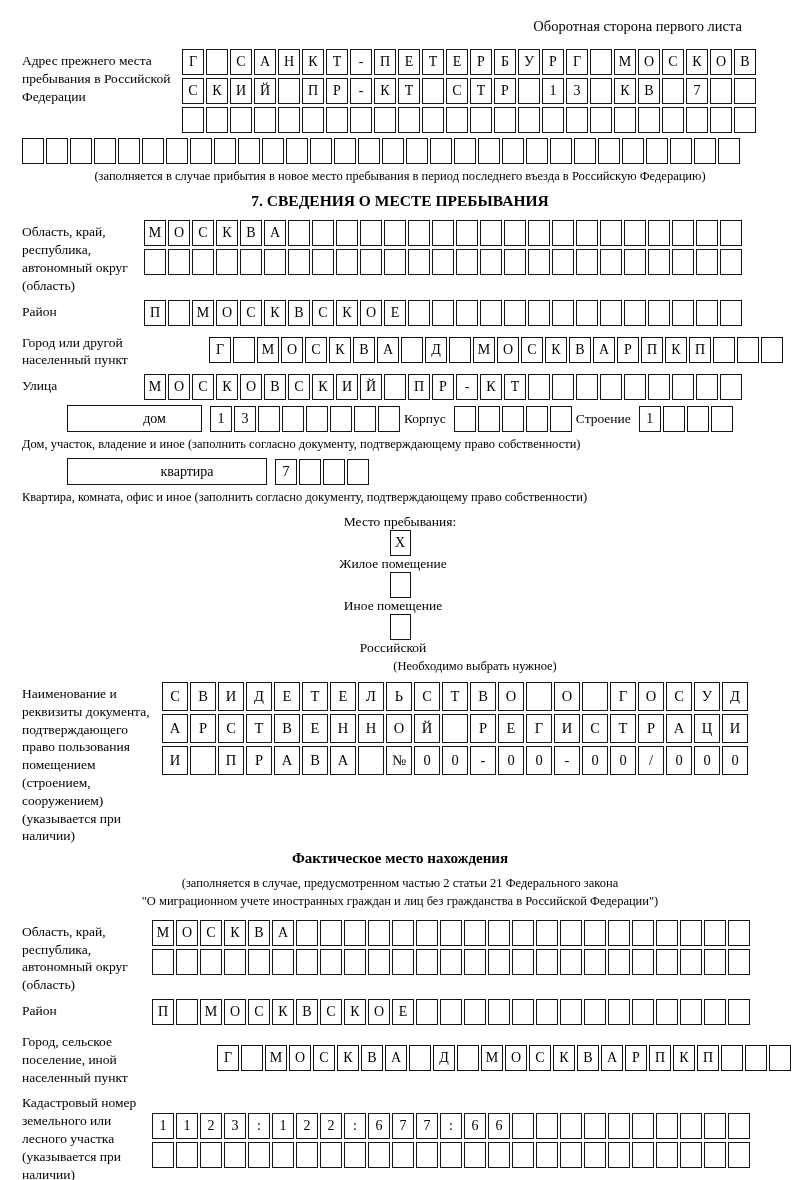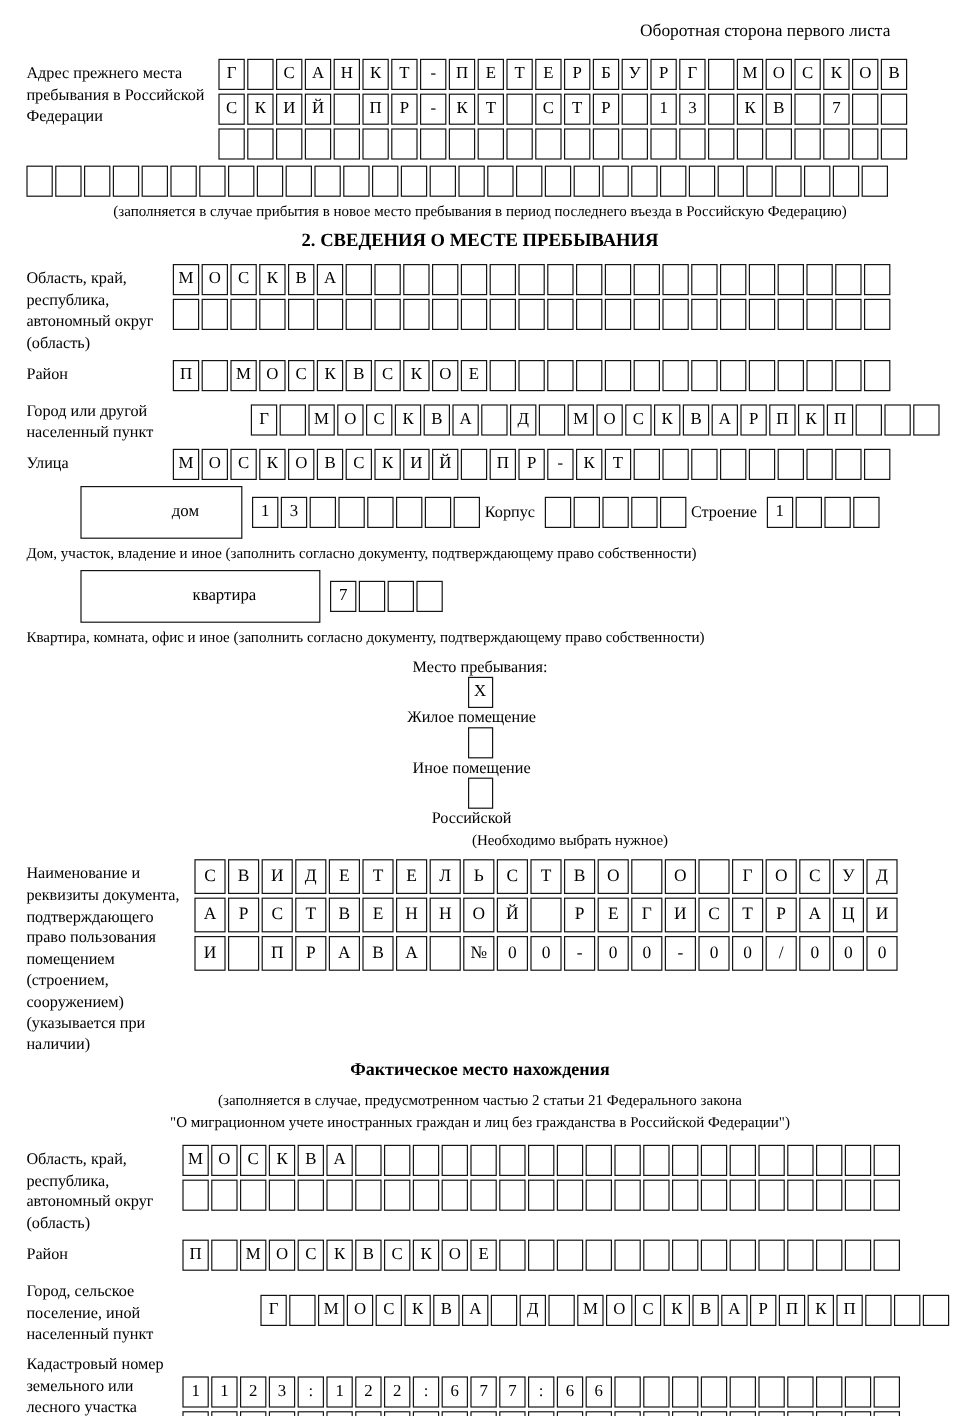--- a/index.html
+++ b/index.html
@@ -11,21 +11,21 @@
   .lbl{font-size:13.5px;line-height:1.32;padding-top:3px;box-sizing:border-box;padding-right:6px;flex:none;}
   .grids{display:flex;flex-direction:column;gap:3px;}
   .cells{display:flex;gap:2px;flex:none;}
   .cell{width:22px;height:26px;box-sizing:border-box;border:1.6px solid #141414;display:flex;align-items:center;justify-content:center;font-size:14px;flex:none;background:#fff;}
   .cells.doc .cell{width:26px;height:29px;font-size:14.5px;}
   .caption{font-size:12.5px;margin:2px 0 6px 0;line-height:1.3;}
   .caption.center{text-align:center;}
   .sec-title{text-align:center;font-weight:bold;font-size:15.5px;margin:8px 0 10px 0;}
   .sec-title2{text-align:center;font-weight:bold;font-size:15px;margin:0 0 8px 0;}
   .house-row{display:flex;align-items:center;margin:2px 0 4px 45px;}
-  .wbox{height:44px;box-sizing:border-box;border:1.6px solid #141414;display:flex;align-items:center;justify-content:center;font-size:14px;margin-right:8px;flex:none;background:#fff;padding-left:40px;}
+  .wbox{height:27px;box-sizing:border-box;border:1.6px solid #141414;display:flex;align-items:center;justify-content:center;font-size:14px;margin-right:8px;flex:none;background:#fff;padding-left:40px;}
   .inline-lbl{font-size:13.5px;margin:0 8px 0 4px;flex:none;}
   .stay-row{display:flex;align-items:center;margin:8px 0 2px 0;font-size:13.5px;flex-direction:column;}
   .cb{width:21px;height:26px;box-sizing:border-box;border:1.6px solid #141414;display:inline-flex;align-items:center;justify-content:center;font-size:14px;margin:0 10px;flex:none;background:#fff;}
   .opt{margin-right:14px;}
   .center-note{text-align:center;padding-left:150px;margin-bottom:8px;}
   .pad-top{padding-top:22px;}
   .stamp-wrap{margin:6px 0 0 373px;width:360px;text-align:center;}
   .stamp-box{width:358px;height:176px;box-sizing:border-box;border:2px solid #000;margin-bottom:8px;background:#fff;}
   .cap2{margin:0 0 2px 0;}
 </style>
@@ -146,21 +146,21 @@
       <span class="cell"></span>
       <span class="cell"></span>
       <span class="cell"></span>
       <span class="cell"></span>
       <span class="cell"></span>
       <span class="cell"></span>
       <span class="cell"></span>
     </div>
   <div class="caption center">(заполняется в случае прибытия в новое место пребывания в период последнего въезда в Российскую Федерацию)</div>
 
-  <div class="sec-title">2. СВЕДЕНИЯ О МЕСТЕ ПРЕБЫВАНИЯ</div>
+  <div class="sec-title">7. СВЕДЕНИЯ О МЕСТЕ ПРЕБЫВАНИЯ</div>
 
   <div class="row">
     <div class="lbl" style="width:122px">Область, край, республика, автономный округ (область)</div>
     <div class="grids">
       <div class="cells">
           <span class="cell">М</span>
           <span class="cell">О</span>
           <span class="cell">С</span>
           <span class="cell">К</span>
           <span class="cell">В</span>

